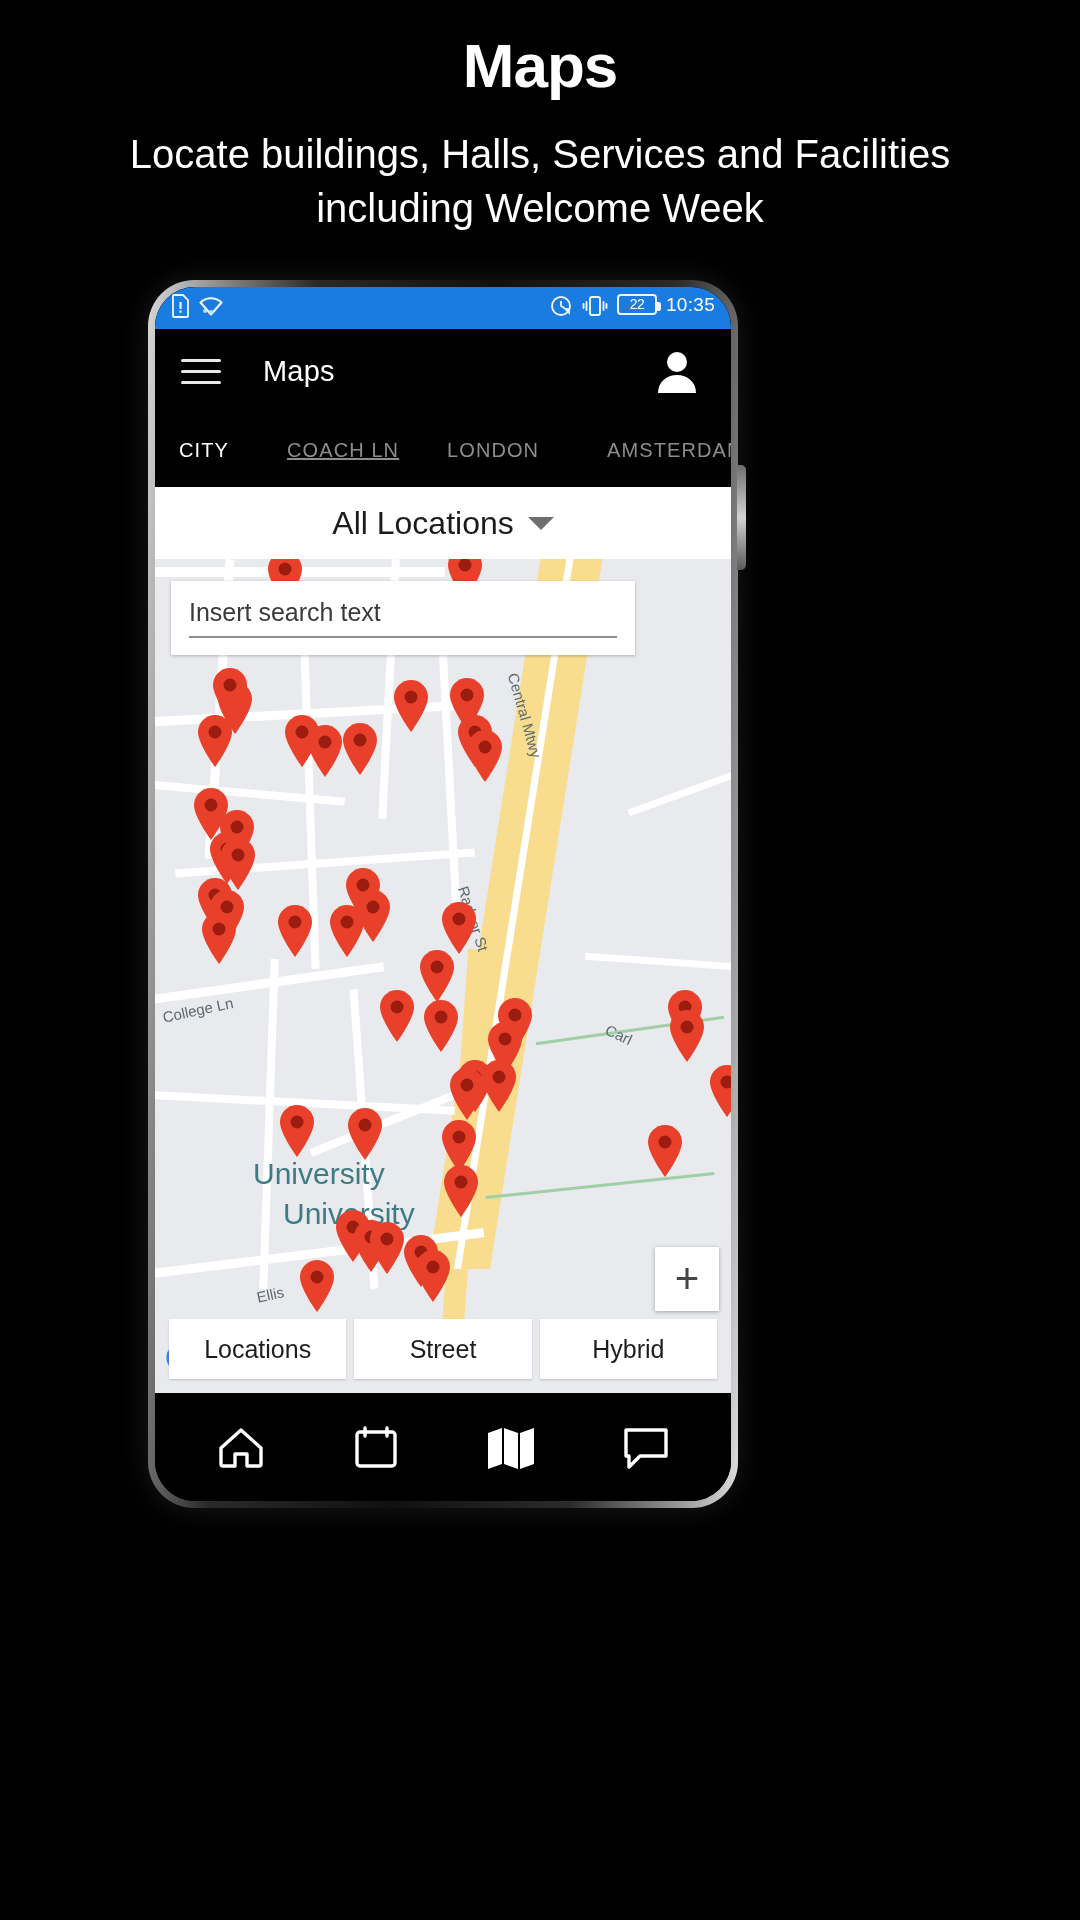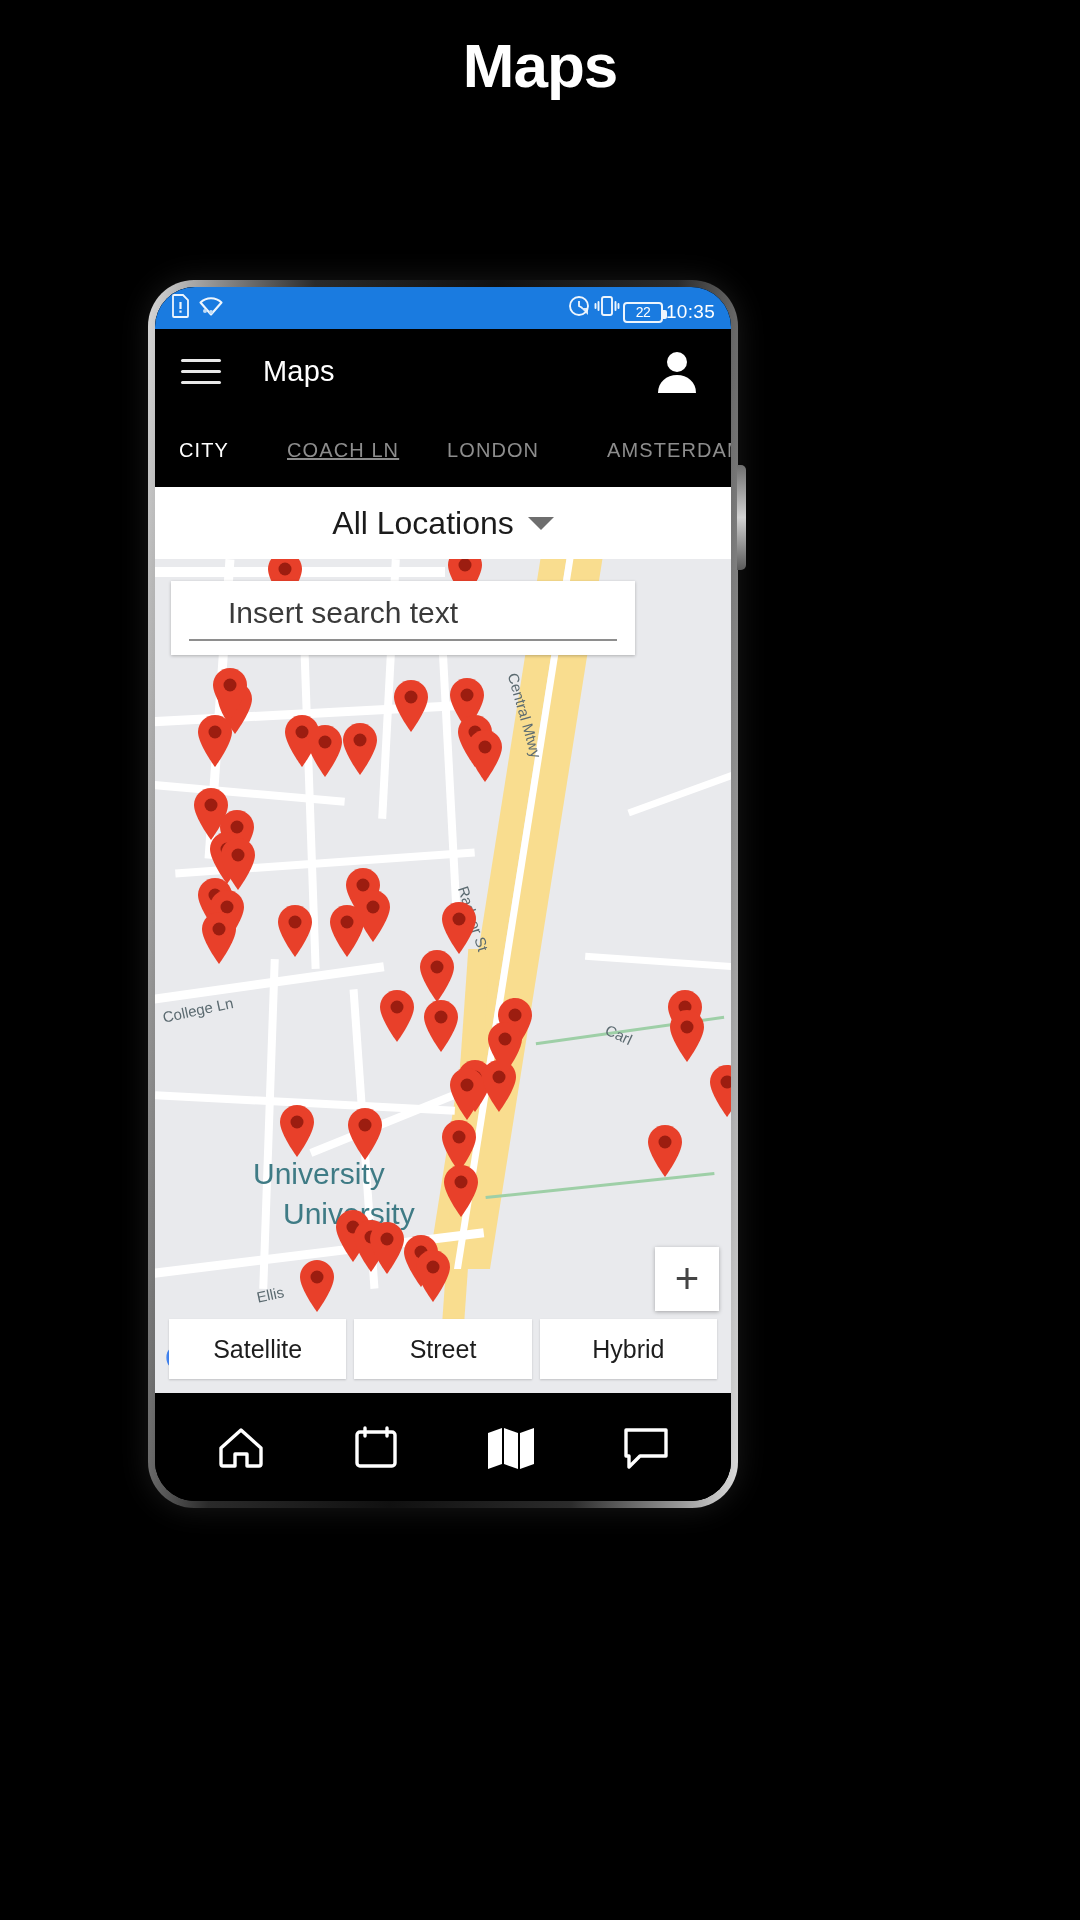--- a/index.html
+++ b/index.html
@@ -53,21 +53,21 @@
     background:#000; display:flex; flex-direction:column;
   }
 
   
   .statusbar {
     height:42px; background:#1a7be0; flex:0 0 42px;
     display:flex; align-items:center; padding:0 16px;
     color:#fff; font-size:21px;
   }
   .sb-left { display:flex; align-items:center; gap:8px; }
-  .sb-right { margin-left:auto; display:flex; align-items:flex-end; gap:3px; }
+  .sb-right { margin-left:auto; display:flex; align-items:flex-start; gap:9px; }
   .sb-ico { opacity:.93; display:block; }
   .battery {
     display:inline-flex; align-items:center; justify-content:center;
     width:40px; height:21px; border:2px solid rgba(255,255,255,.92);
     border-radius:4px; font-size:14px; position:relative; color:#fff;
     letter-spacing:-.5px;
   }
   .battery:after{
     content:""; position:absolute; right:-6px; top:6px;
     width:4px; height:9px; background:rgba(255,255,255,.92); border-radius:0 2px 2px 0;
@@ -120,24 +120,23 @@
   .maplabel.rot-d { transform:rotate(25deg); transform-origin:left top; }
 
   
   .searchwrap {
     position:absolute; left:16px; top:22px; width:464px; height:74px;
     background:#fff; box-shadow:0 1px 3px rgba(0,0,0,.25);
     display:flex; flex-direction:column; justify-content:center;
     padding:0 18px;
   }
   .searchwrap input {
-    border:0; outline:0; font-size:30px; color:#ec4899;
+    border:0; outline:0; font-size:25px; color:#ec4899;
     font-family:"Liberation Sans",sans-serif; background:transparent;
     padding-bottom:9px;
-    margin-left:39px;
   }
   .searchwrap input::placeholder { color:#3a3a3a; }
   .search-underline { height:2px; background:#8e8e8e; width:100%; }
 
   
   .pin { position:absolute; width:40px; height:54px; }
   .pin svg { display:block; width:100%; height:100%; }
 
   
   .zoomctl {
@@ -174,20 +173,21 @@
     padding:0 18px;
   }
   .navitem { width:70px; height:70px; display:flex; align-items:center; justify-content:center; }
 </style>
 </head>
 <body>
 
 <div class="page">
 
   <div class="promo-title">Maps</div>
+  <div class="promo-sub">Locate buildings, Halls, Services and Facilities including Welcome Week</div>
 
   <div class="phone">
     <div class="phone-btn-r"></div>
     <div class="phone-inner">
       <div class="speaker"></div>
 
       <div class="screen">
 
         <div class="statusbar">
           <div class="sb-left">
@@ -568,21 +568,21 @@
           <div class="searchwrap">
             <input type="text" placeholder="Insert search text" style="">
             <div class="search-underline"></div>
           </div>
 
           <div class="zoomctl">+</div>
 
           <div class="glogo">G</div>
 
           <div class="maptypes">
-            <div class="maptype">Satellite</div>
+            <div class="maptype">Locations</div>
             <div class="maptype">Street</div>
             <div class="maptype">Hybrid</div>
           </div>
         </div>
 
         <div class="bottomnav">
           <div class="navitem">
             <svg width="52" height="52" viewBox="0 0 52 52">
                 <path d="M26 9 46 27v16a2 2 0 0 1-2 2H32V33H20v12H8a2 2 0 0 1-2-2V27Z" fill="none" stroke="#fff" stroke-width="3.4" stroke-linejoin="round"></path>
               </svg>

